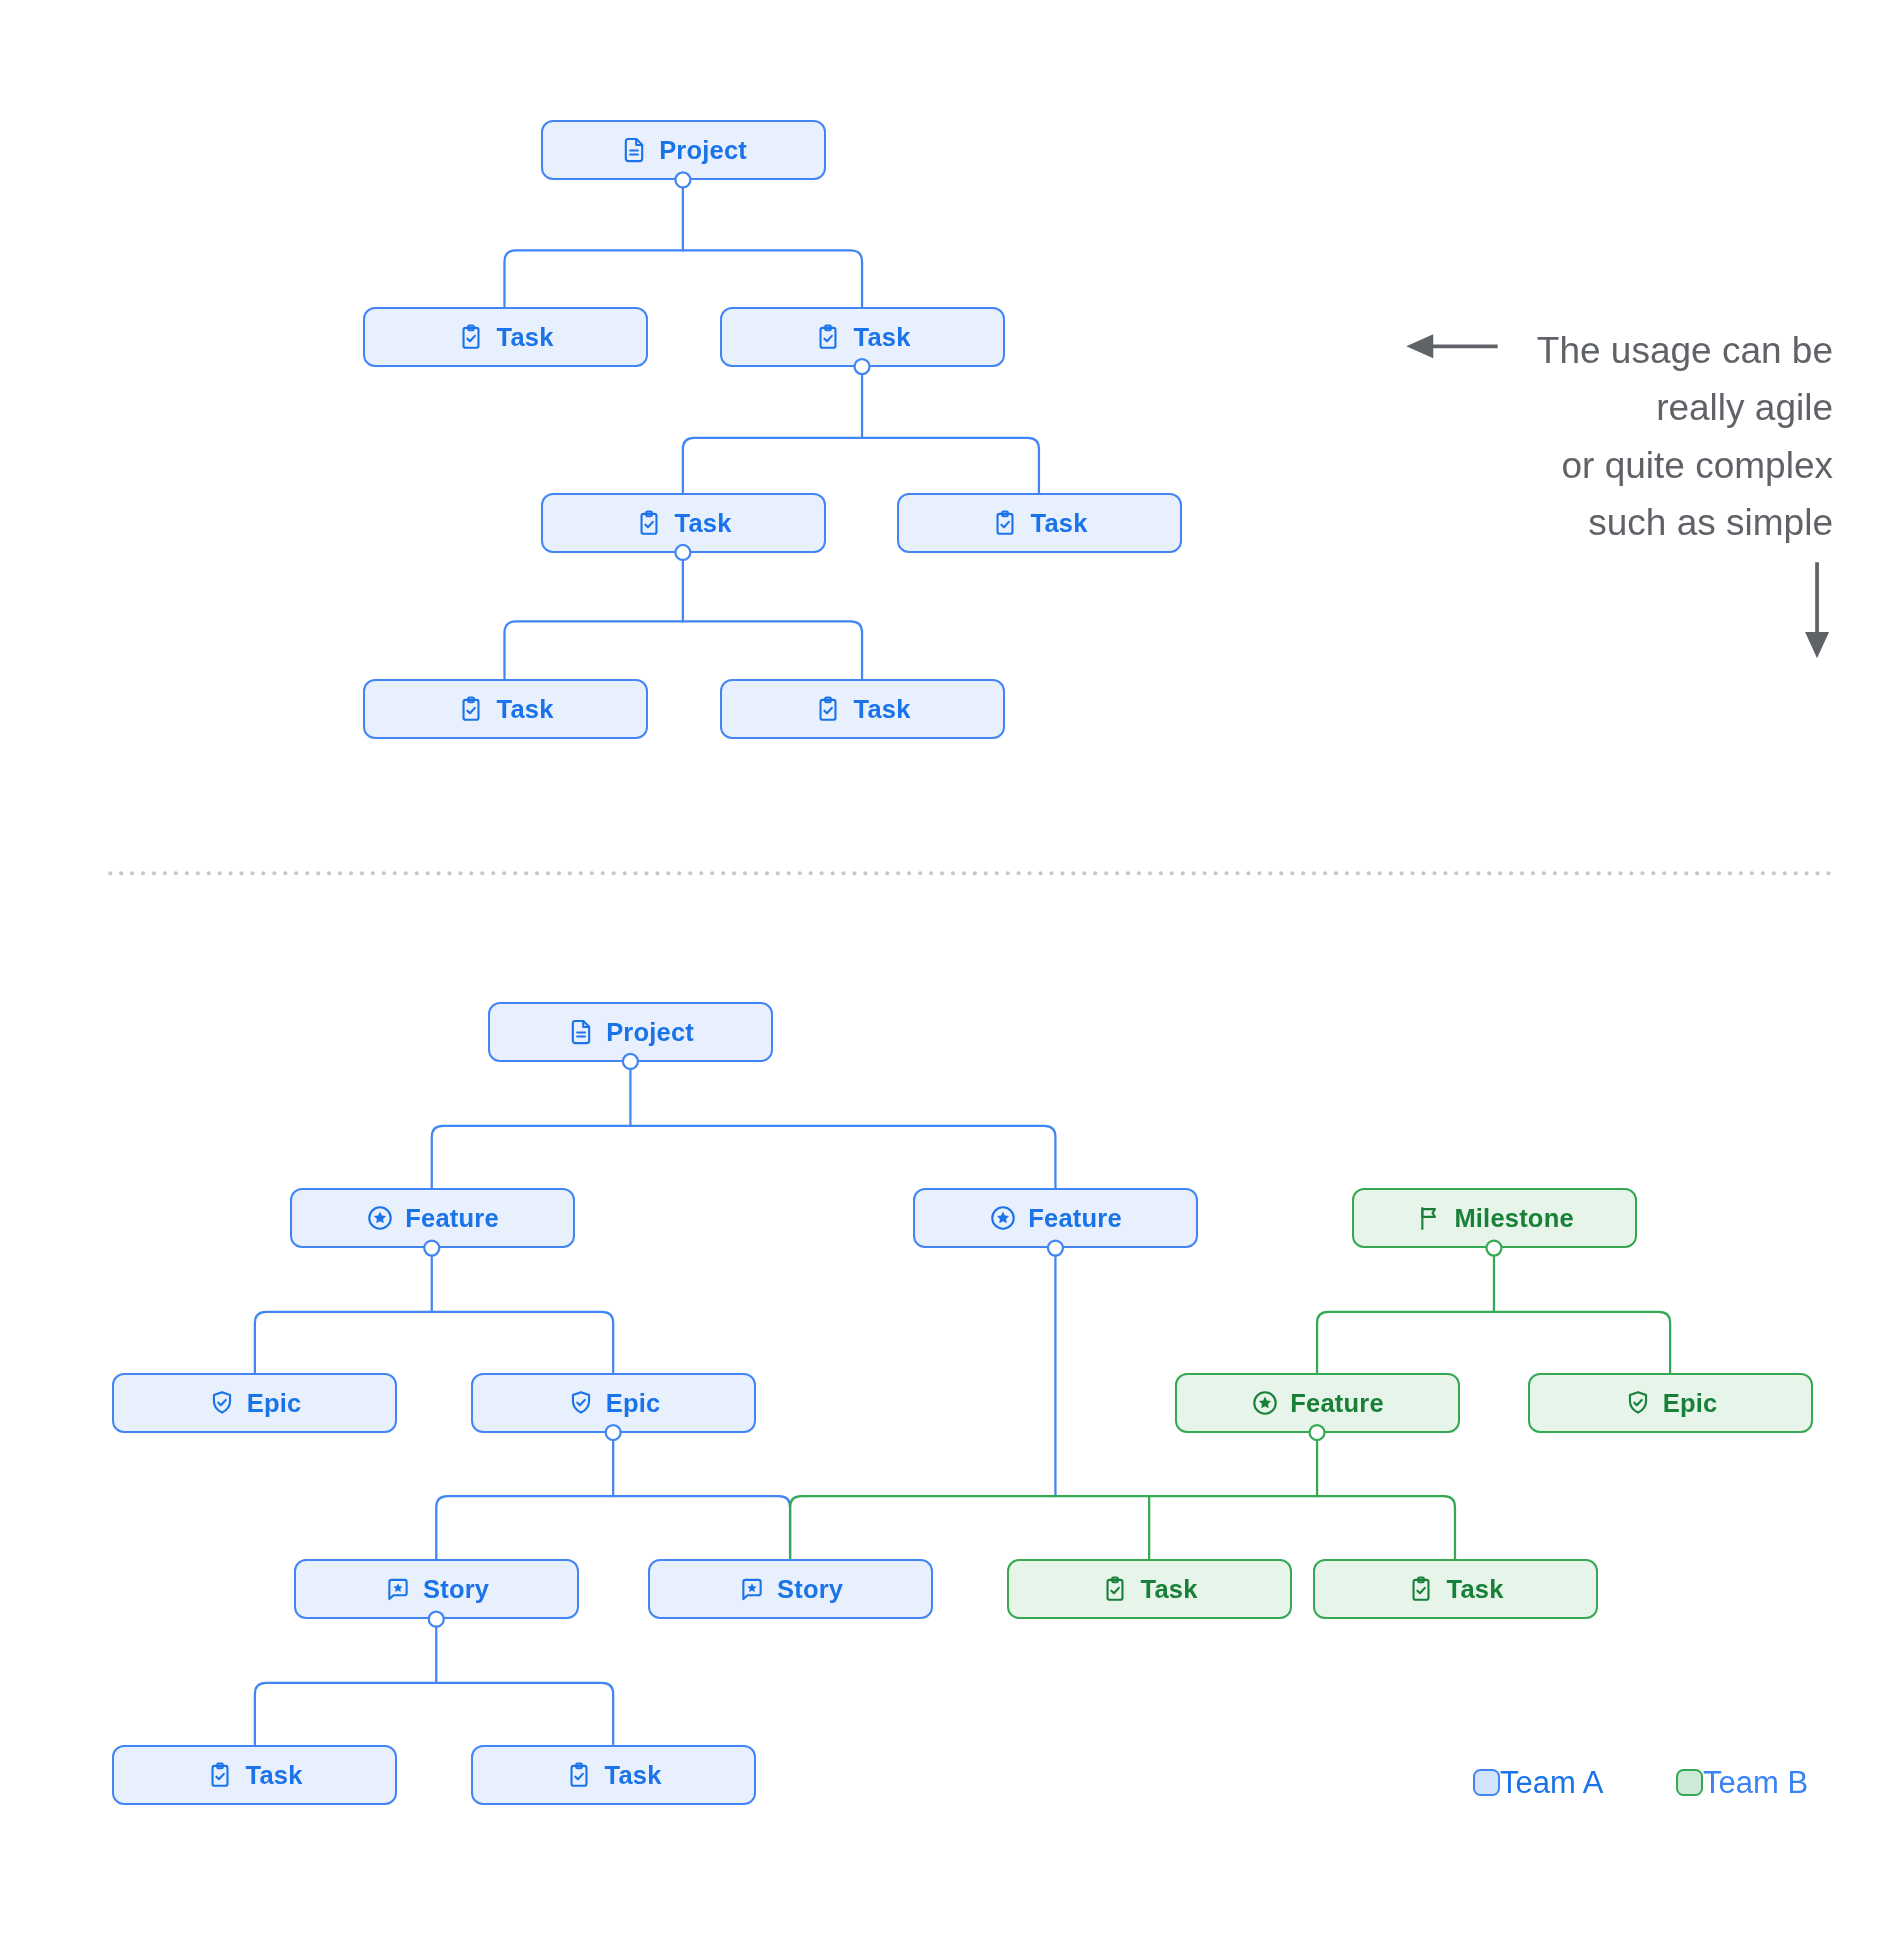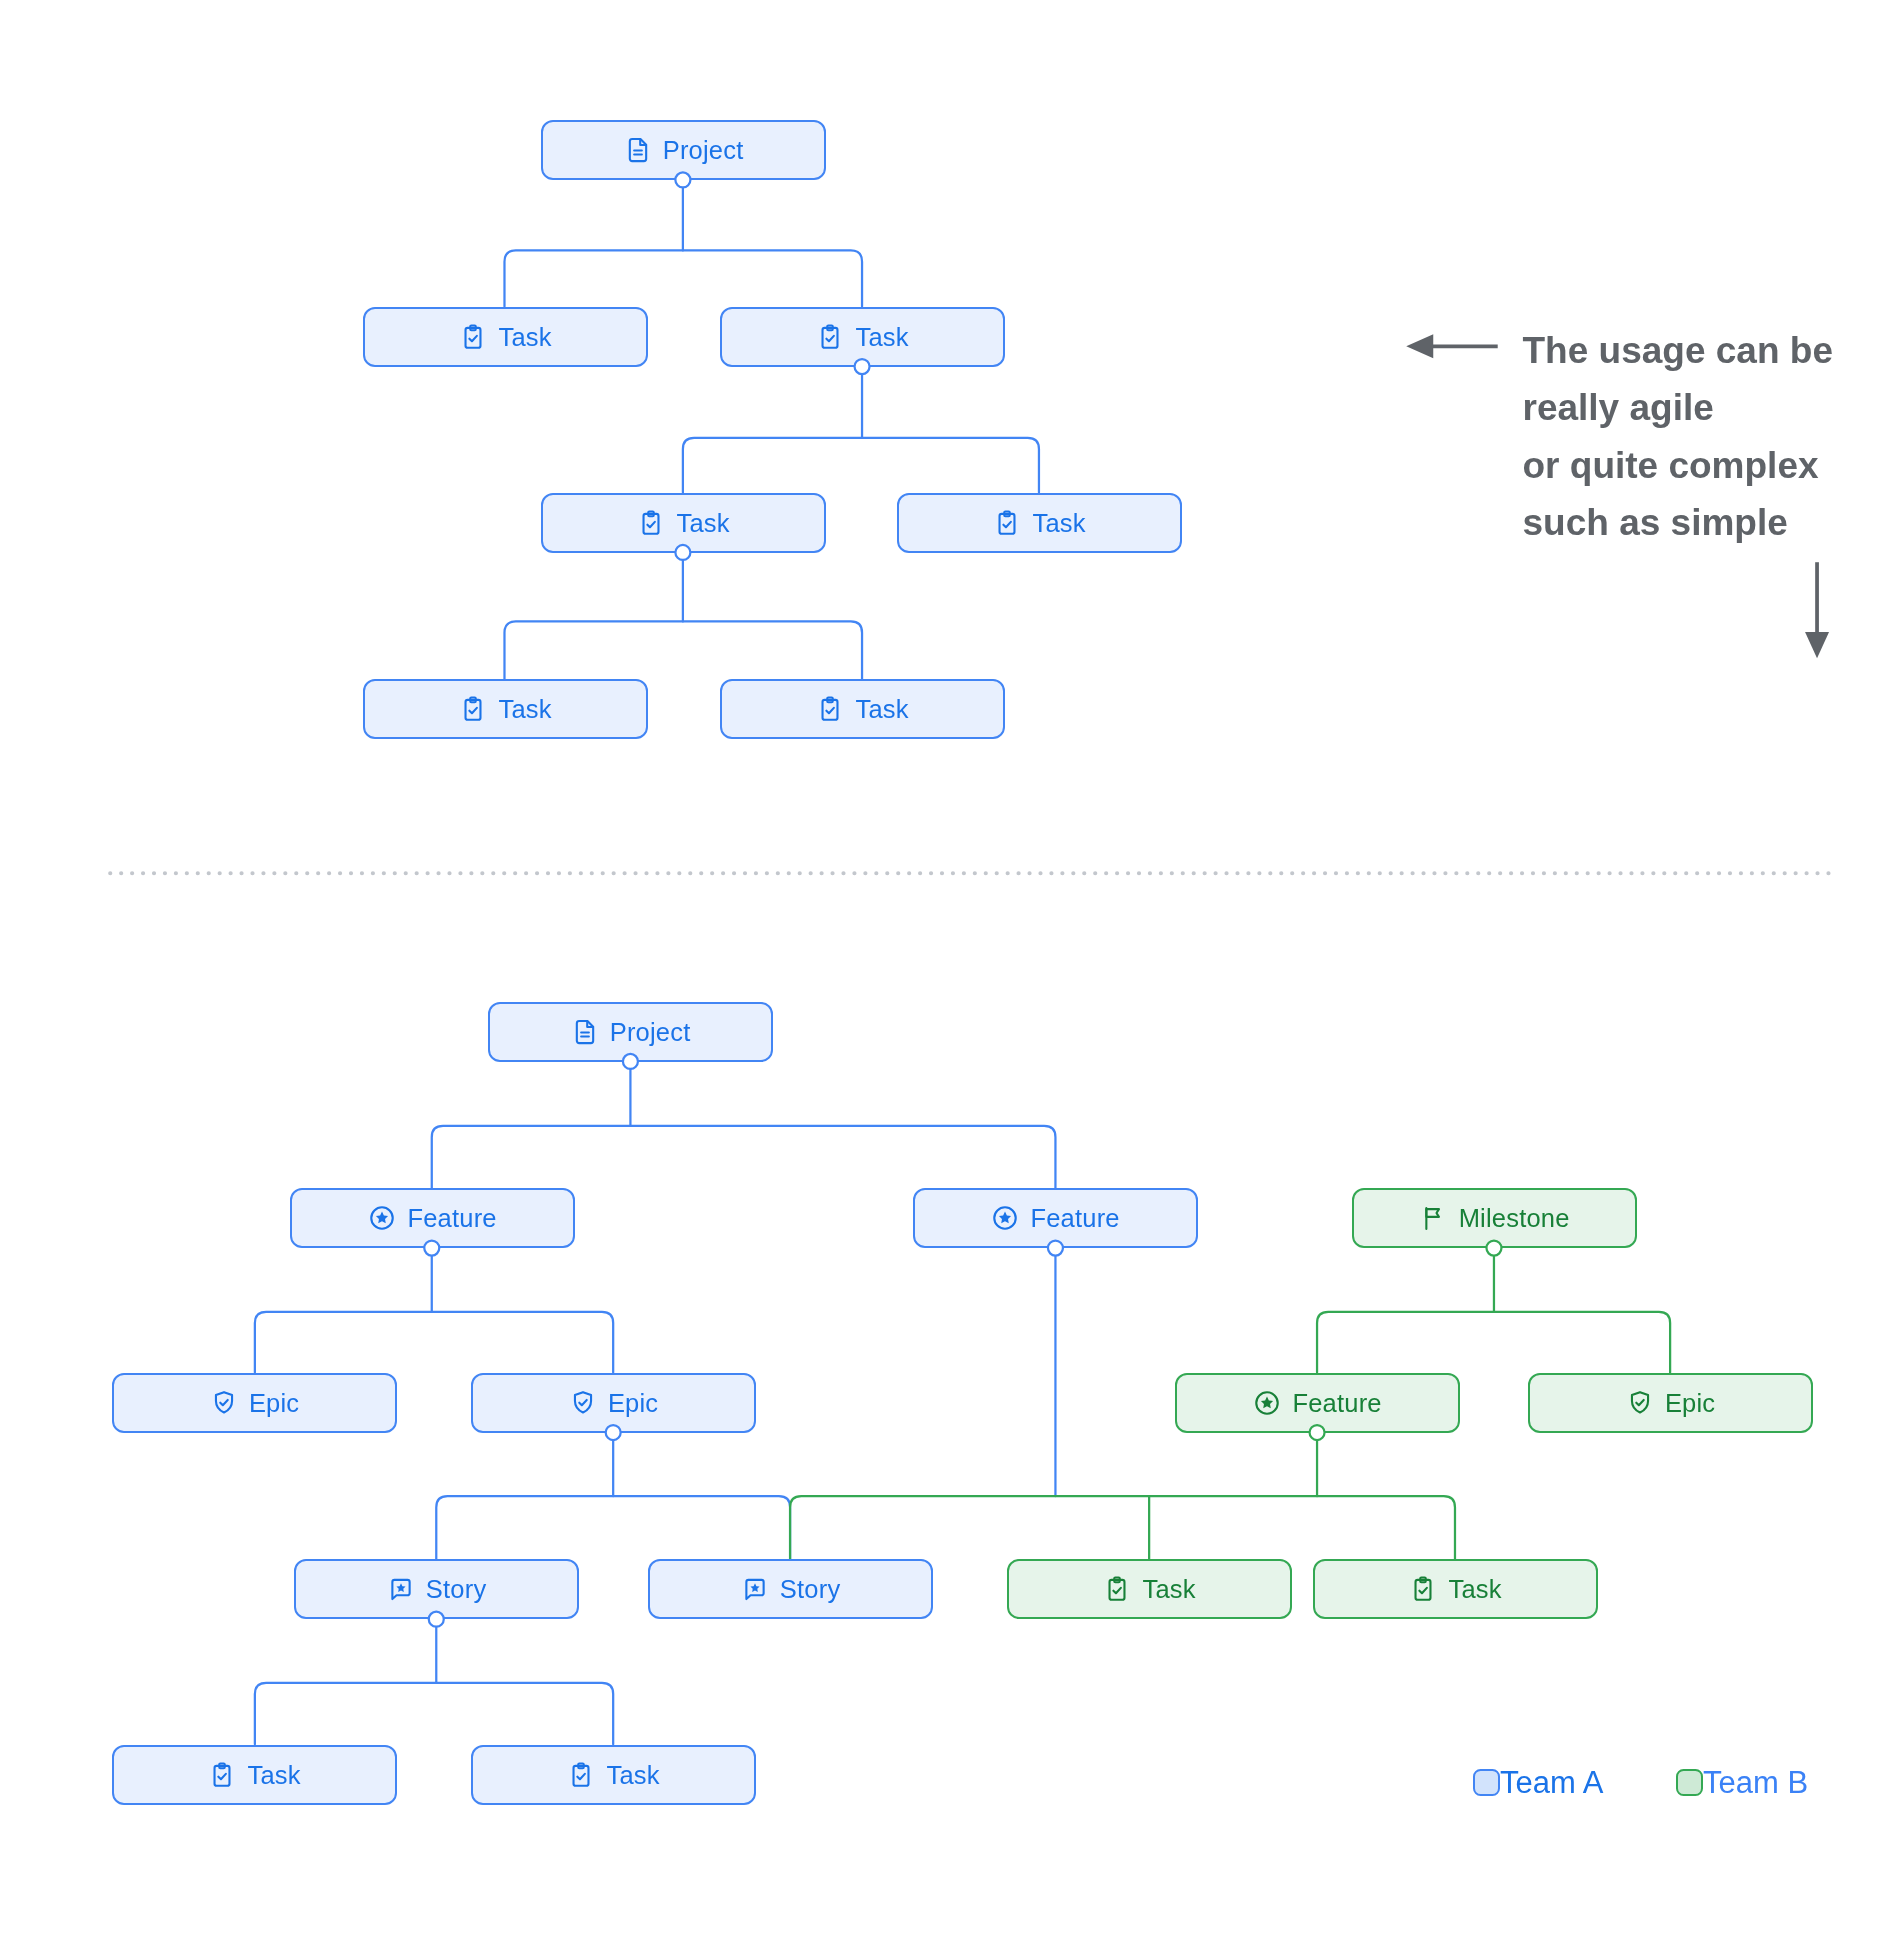--- a/index.html
+++ b/index.html
@@ -13,31 +13,31 @@
   svg.layer{position:absolute;left:0;top:0;width:1898px;height:1955px;pointer-events:none;}
   .lines{z-index:0;}
   .ports{z-index:2;}
 
   .node{
     position:absolute;z-index:1;
     width:285px;height:60px;
     box-sizing:border-box;
     border:2.2px solid;border-radius:12px;
     display:flex;align-items:center;justify-content:center;gap:11.2px;
-    font-size:25.5px;font-weight:400;letter-spacing:0.2px;
+    font-size:25.5px;font-weight:700;letter-spacing:0.2px;
   }
   .team-a{background:#e8f0fe;border-color:#4285f4;color:#1a73e8;}
   .team-b{background:#e6f4ea;border-color:#34a853;color:#188038;}
   .node .icon{width:28px;height:28px;flex:0 0 auto;}
 
   .annotation{
     position:absolute;z-index:1;
     right:65px;top:322px;
-    text-align:left;
-    color:#5f6368;font-size:37px;line-height:57px;font-weight:700;
+    text-align:right;
+    color:#5f6368;font-size:37px;line-height:57px;font-weight:400;
   }
   .annotation p{margin:0;}
   .annotation p + p{margin-top:1px;}
 
   .legend-item{
     position:absolute;z-index:1;top:1766px;height:33px;
     display:flex;align-items:center;
     font-size:31px;font-weight:500;
   }
   .legend-swatch{

